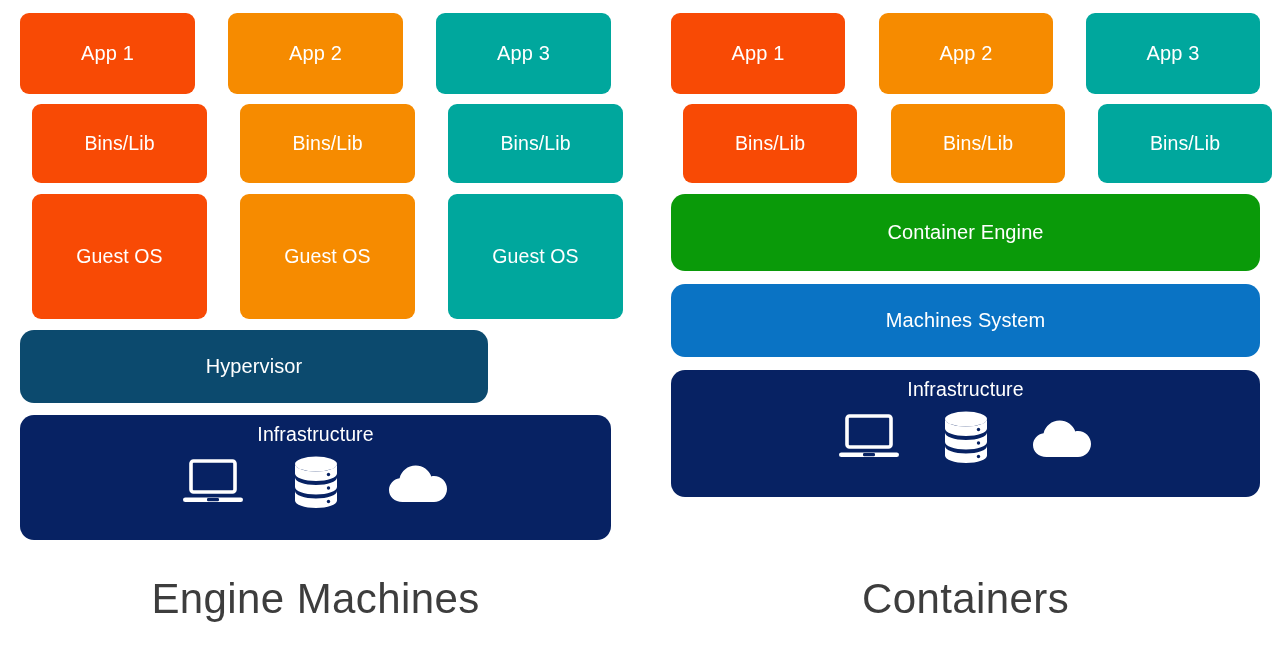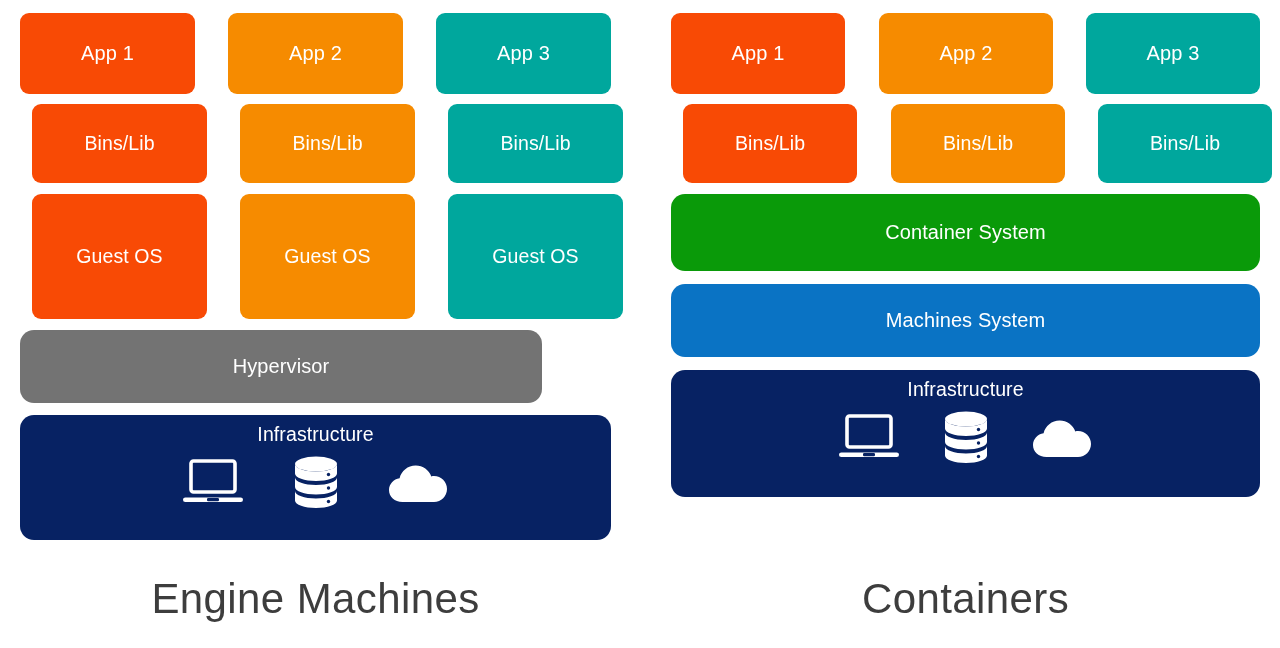--- a/index.html
+++ b/index.html
@@ -108,21 +108,21 @@
     <div class="block" style="left:436px; top:13px; width:175px; height:81px; background:#00A79D;">
       <span>App 3</span>
     </div>
     <div class="block small" style="left:436px; top:104px; width:175px; height:79px; background:#00A79D;">
       <span>Bins/Lib</span>
     </div>
     <div class="block small" style="left:436px; top:194px; width:175px; height:125px; background:#00A79D;">
       <span>Guest OS</span>
     </div>
 
-    <div class="block" style="left:20px; top:330px; width:522px; height:73px; background:#737373; border-radius:14px;">
+    <div class="block" style="left:20px; top:330px; width:468px; height:73px; background:#0c4a6e; border-radius:14px;">
       <span>Hypervisor</span>
     </div>
 
     <div class="block infra" style="left:20px; top:415px; width:591px; height:125px; background:#072263;">
       <span class="infra-label">Infrastructure</span>
       <div class="icon-row">
 
         <span>
           <svg width="62" height="52" viewBox="0 0 62 52">
             <rect x="9" y="4" width="44" height="31" rx="2.5" fill="none" stroke="#ffffff" stroke-width="3.6"></rect>
@@ -172,21 +172,21 @@
     </div>
 
     <div class="block" style="left:446px; top:13px; width:174px; height:81px; background:#00A79D;">
       <span>App 3</span>
     </div>
     <div class="block small" style="left:446px; top:104px; width:174px; height:79px; background:#00A79D;">
       <span>Bins/Lib</span>
     </div>
 
     <div class="block" style="left:31px; top:194px; width:589px; height:77px; background:#0A9A09; border-radius:14px;">
-      <span>Container System</span>
+      <span>Container Engine</span>
     </div>
 
     <div class="block" style="left:31px; top:284px; width:589px; height:73px; background:#0A73C4; border-radius:14px;">
       <span>Machines System</span>
     </div>
 
     <div class="block infra" style="left:31px; top:370px; width:589px; height:127px; background:#072263;">
       <span class="infra-label">Infrastructure</span>
       <div class="icon-row tight">
 

